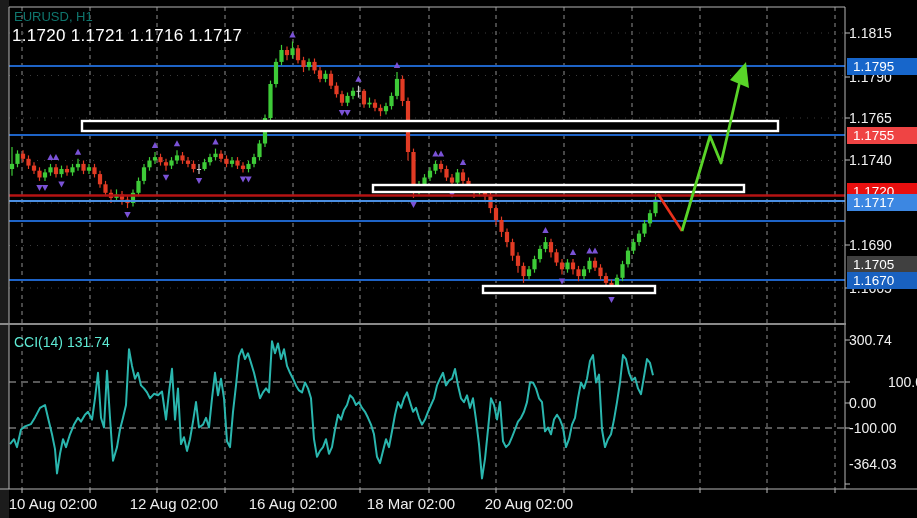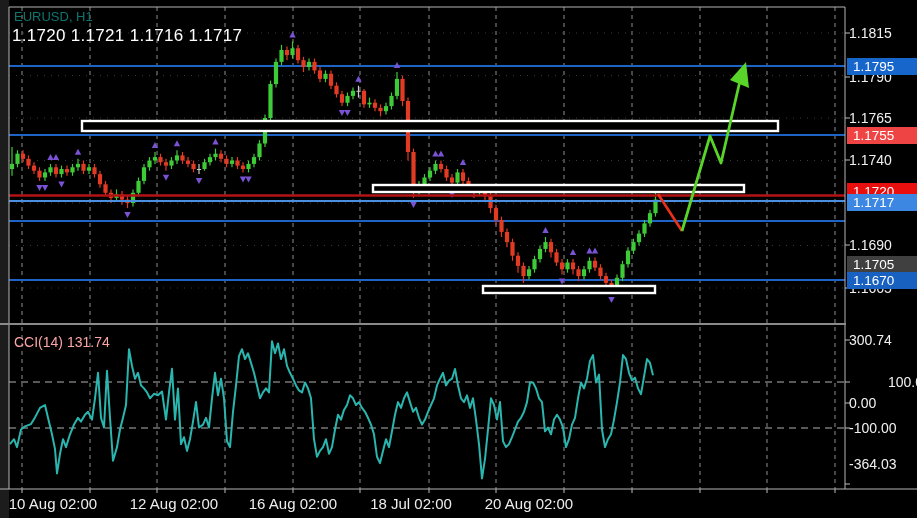--- a/index.html
+++ b/index.html
@@ -3,21 +3,21 @@
 <meta charset="utf-8">
 <style>
   html,body{margin:0;padding:0;background:#000;}
   #stage{position:relative;width:917px;height:518px;background:#000;overflow:hidden;
          font-family:"Liberation Sans",sans-serif;}
   #left-margin{position:absolute;left:0;top:0;width:9px;height:518px;background:#1c1c1c;}
   svg{position:absolute;left:0;top:0;}
   .ovl{position:absolute;color:#f2f2f2;white-space:nowrap;}
   #symbol-title{left:14px;top:9px;font-size:13px;color:#0f766e;}
   #ohlc-line{left:12px;top:26px;font-size:17px;color:#fff;letter-spacing:.3px;}
-  #cci-label{left:14px;top:334px;font-size:14px;color:#fca5a5;}
+  #cci-label{left:14px;top:334px;font-size:14px;color:#5eead4;}
   .ax-label{position:absolute;left:849px;font-size:14px;color:#f0f0f0;line-height:16px;}
   .badge{position:absolute;left:847px;width:84px;height:17px;line-height:17px;
          font-size:13.5px;color:#fff;padding-left:6px;box-sizing:border-box;}
   .t-label{position:absolute;top:495px;width:120px;text-align:center;
            font-size:15px;color:#ededed;}
 </style>
 </head>
 <body>
 
 <div id="stage">
@@ -399,16 +399,16 @@
       <div class="ax-label" style="top: 456px;">-364.03</div>
       <div class="badge" style="top: 182.5px; background: rgb(233, 15, 15);">1.1720</div>
       <div class="badge" style="top: 57.5px; background: rgb(23, 102, 203);">1.1795</div>
       <div class="badge" style="top: 126.5px; background: #ef4444;">1.1755</div>
       <div class="badge" style="top: 211px; background: #404040; margin-top: 45px;">1.1705</div>
       <div class="badge" style="top: 271.5px; background: rgb(25, 97, 192);">1.1670</div>
       <div class="badge" style="top: 193.5px; background: rgb(60, 135, 226);">1.1717</div>
       <div class="t-label" style="left: -7px;">10 Aug 02:00</div>
       <div class="t-label" style="left: 114px;">12 Aug 02:00</div>
       <div class="t-label" style="left: 233px;">16 Aug 02:00</div>
-      <div class="t-label" style="left: 351px;">18 Jul 02:00</div>
+      <div class="t-label" style="left: 351px;">18 Mar 02:00</div>
       <div class="t-label" style="left: 469px;">20 Aug 02:00</div>
     </div>
 </div>
 
 </body></html>

